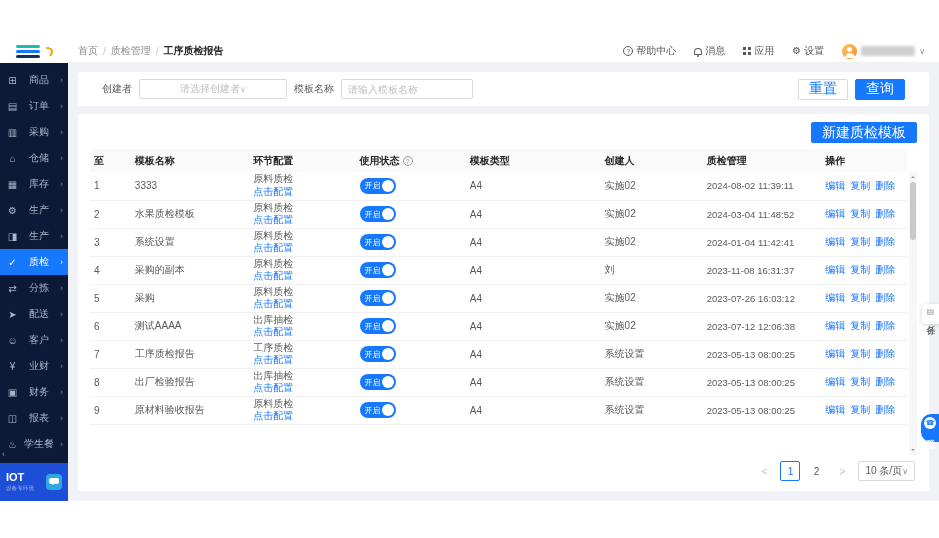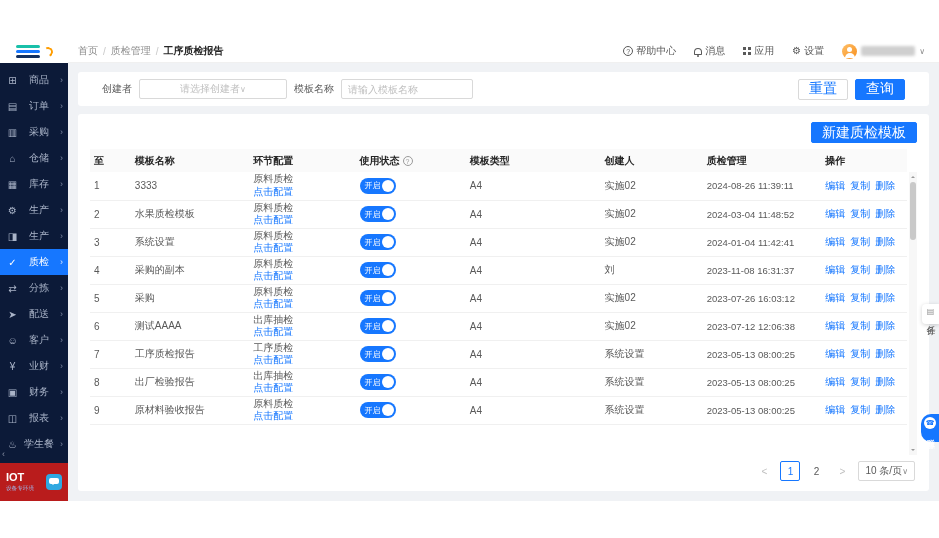--- a/index.html
+++ b/index.html
@@ -16,21 +16,21 @@
   .lb1 { background:#19c0a9; } .lb2 { background:#1677ff; } .lb3 { background:#13305f; }
   .logo-arc { width:10px; height:10px; border:2px solid #ff9d00; border-left-color:transparent; border-bottom-color:transparent; border-radius:50%; transform:rotate(20deg); }
   .nav { flex:1; padding-top:4px; overflow:hidden; }
   .nav-item { height:26px; display:flex; align-items:center; gap:3px; padding:0 5px 0 7px; color:#aab4c8; font-size:10px; cursor:pointer; }
   .nav-item .ni { font-size:10px; width:11px; text-align:center; flex-shrink:0; }
   .nav-item .nl { flex:1; white-space:nowrap;text-align:center; }
   .nav-item .nc { font-size:9px; color:#7c87a0; }
   .nav-item.active { background:#1677ff; color:#fff; }
   .nav-item.active .nc { color:#dbe7ff; }
   .side-collapse { position:absolute; bottom:42px; left:2px; color:#8a93a8; font-size:9px; line-height:1; }
-  .iot { height:38px; background:#b91c1c; display:flex; align-items:center; padding:0 6px; gap:5px; }
+  .iot { height:38px; background:#1d4ed8; display:flex; align-items:center; padding:0 6px; gap:5px; }
   .iot-title { font-size:11px; font-weight:bold; color:#fff; line-height:1.1; }
   .iot-sub { font-size:7px; color:#9fb6e8; transform:scale(.8); transform-origin:left center; white-space:nowrap; }
   .iot-chat { width:16px; height:16px; background:#2fa8e1; border-radius:4px; position:relative; flex-shrink:0; }
   .iot-chat::before { content:""; position:absolute; top:4px; left:3px; width:10px; height:6px; background:#fff; border-radius:2px; }
   .iot-chat::after { content:""; position:absolute; top:9px; left:5px; border:2px solid transparent; border-top-color:#fff; }
 
   
   .right-col { flex:1; display:flex; flex-direction:column; min-width:0; }
   .topbar { height:23px; background:#fff; display:flex; align-items:center; padding:0 14px 0 10px; font-size:10px; border-bottom:1px solid #f0f0f0; flex-shrink:0; }
   .crumbs { display:flex; gap:5px; align-items:center; color:#8c8c8c; }
@@ -292,21 +292,21 @@
       <div class="stage-type">原料质检</div>
       <div class="link cfg">点击配置</div>
     </td>
     <td>
       <span class="toggle">
                       <span class="tg-label">开启</span>
                     </span>
     </td>
     <td class="c-type">A4</td>
     <td class="c-creator">实施02</td>
-    <td class="c-time">2024-08-26 11:39:11</td>
+    <td class="c-time">2024-08-02 11:39:11</td>
     <td class="ops">
       <span class="link">编辑</span><span class="link">复制</span><span class="link">删除</span>
     </td>
   </tr>
                 <tr>
     <td class="c-idx">2</td>
     <td class="c-name">水果质检模板</td>
     <td>
       <div class="stage-type">原料质检</div>
       <div class="link cfg">点击配置</div>

